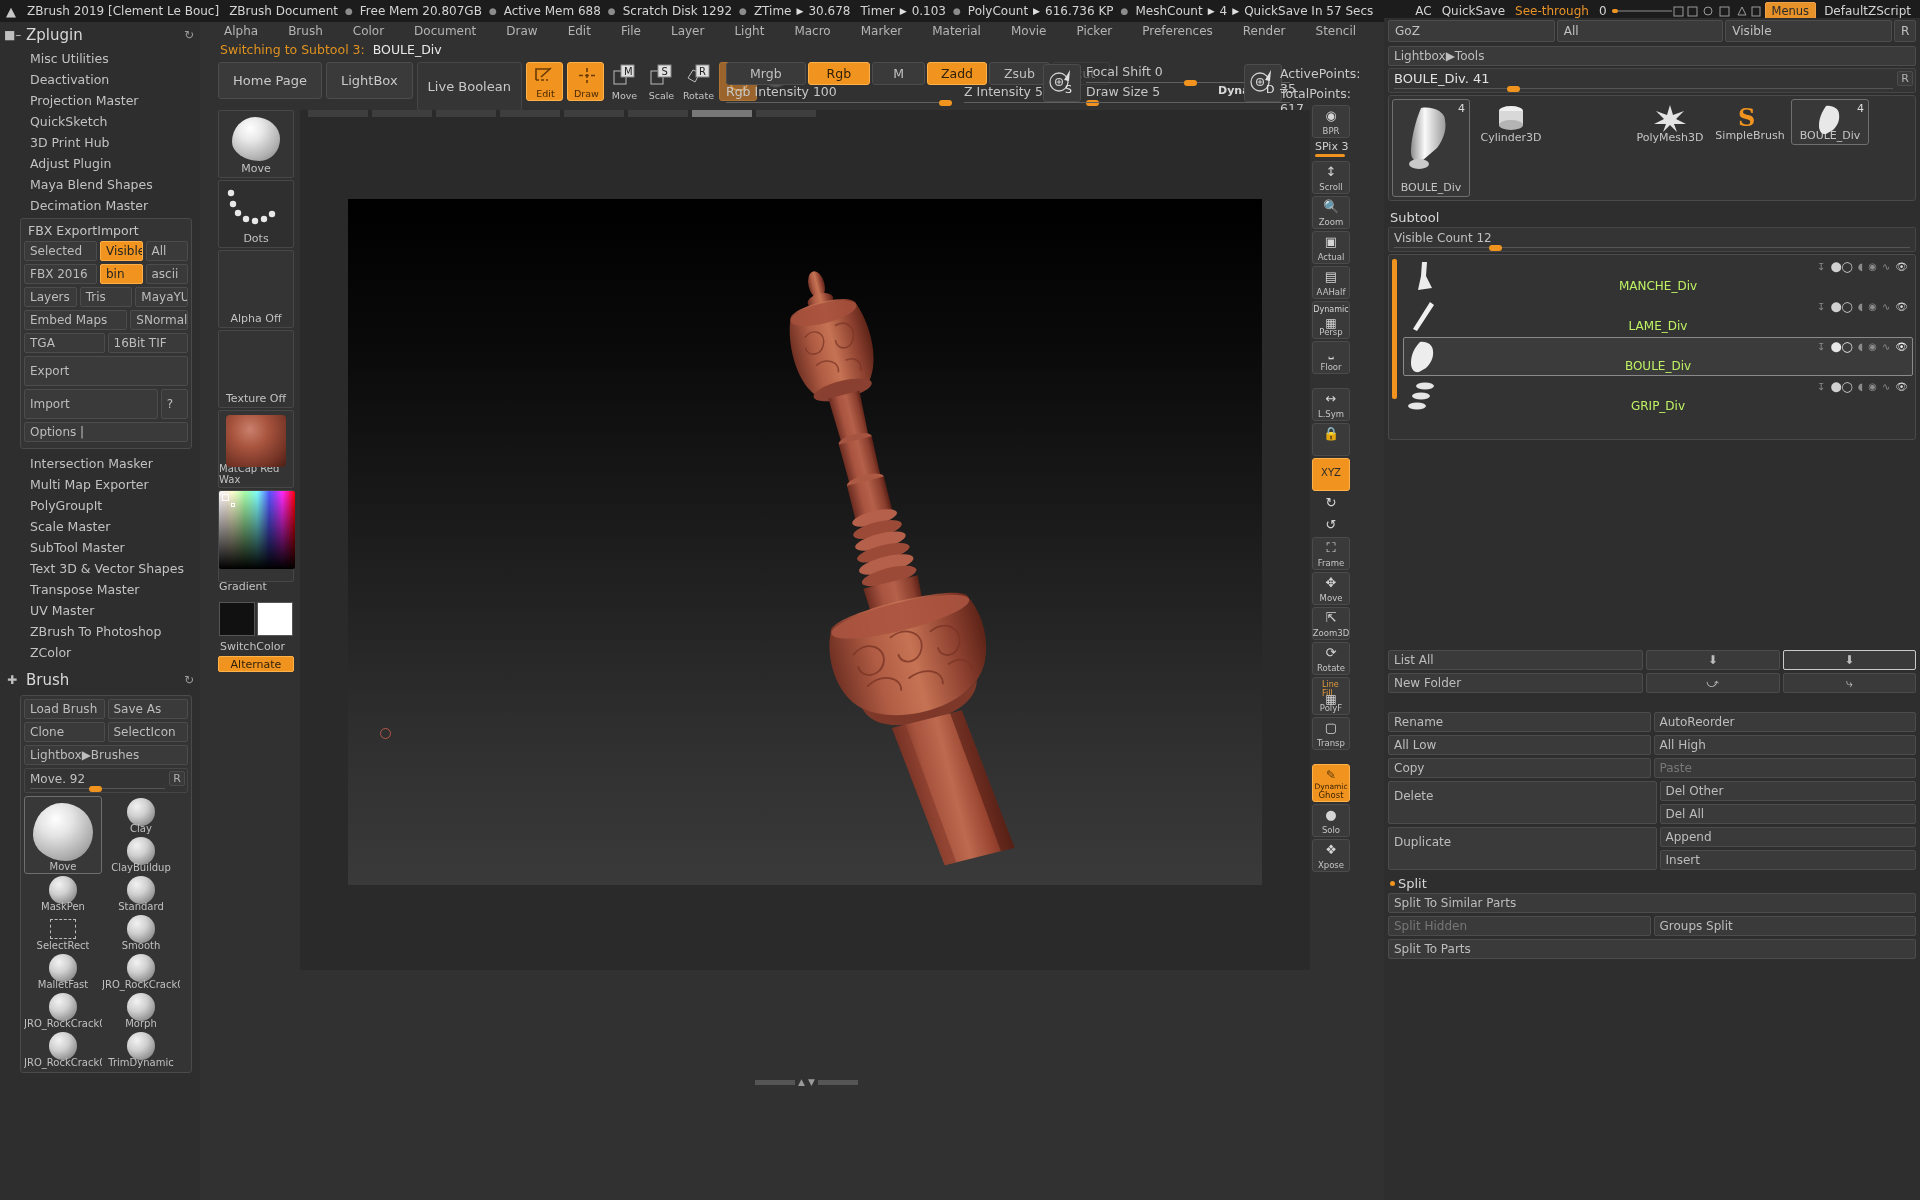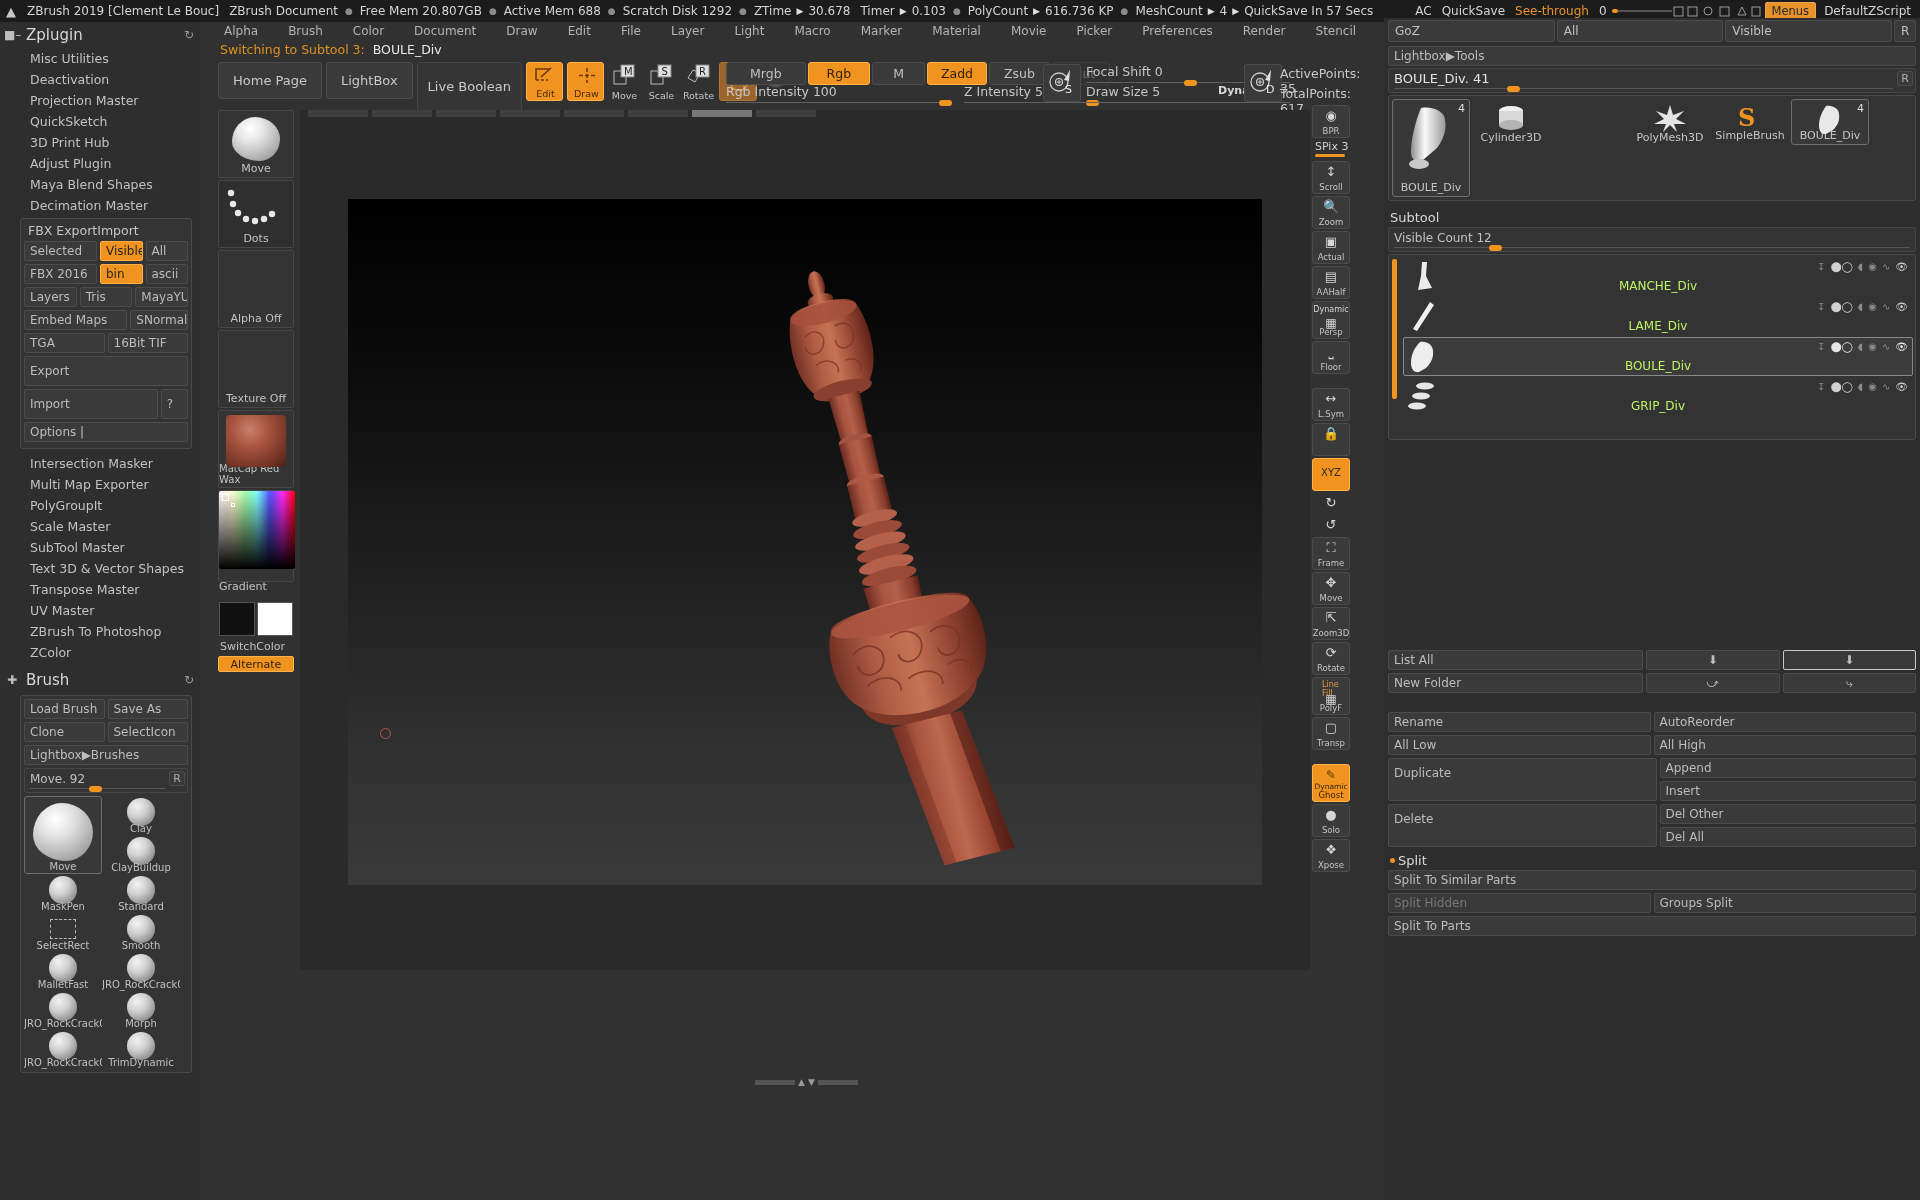--- a/index.html
+++ b/index.html
@@ -1021,33 +1021,37 @@
 
       <div class="row">
         <div class="btn">Rename</div>
         <div class="btn">AutoReorder</div>
       </div>
       <div class="row">
         <div class="btn">All Low</div>
         <div class="btn">All High</div>
       </div>
       <div class="row">
+        <div class="btn">Copy</div>
+        <div class="btn dim">Paste</div>
+      </div>
+      <div class="row">
+        <div class="btn tall">Delete</div>
+        <div style="flex:1;display:flex;flex-direction:column;gap:3px;">
+          <div class="btn">Del Other</div>
+          <div class="btn">Del All</div>
+        </div>
+      </div>
+      <div class="row">
         <div class="btn tall">Duplicate</div>
         <div style="flex:1;display:flex;flex-direction:column;gap:3px;">
           <div class="btn">Append</div>
           <div class="btn">Insert</div>
         </div>
       </div>
-      <div class="row">
-        <div class="btn tall">Delete</div>
-        <div style="flex:1;display:flex;flex-direction:column;gap:3px;">
-          <div class="btn">Del Other</div>
-          <div class="btn">Del All</div>
-        </div>
-      </div>
 
       <div class="secheader">
         <span class="dot"></span>
         <span>Split</span>
       </div>
       <div class="row">
         <div class="btn">Split To Similar Parts</div>
       </div>
       <div class="row">
         <div class="btn dim">Split Hidden</div>

